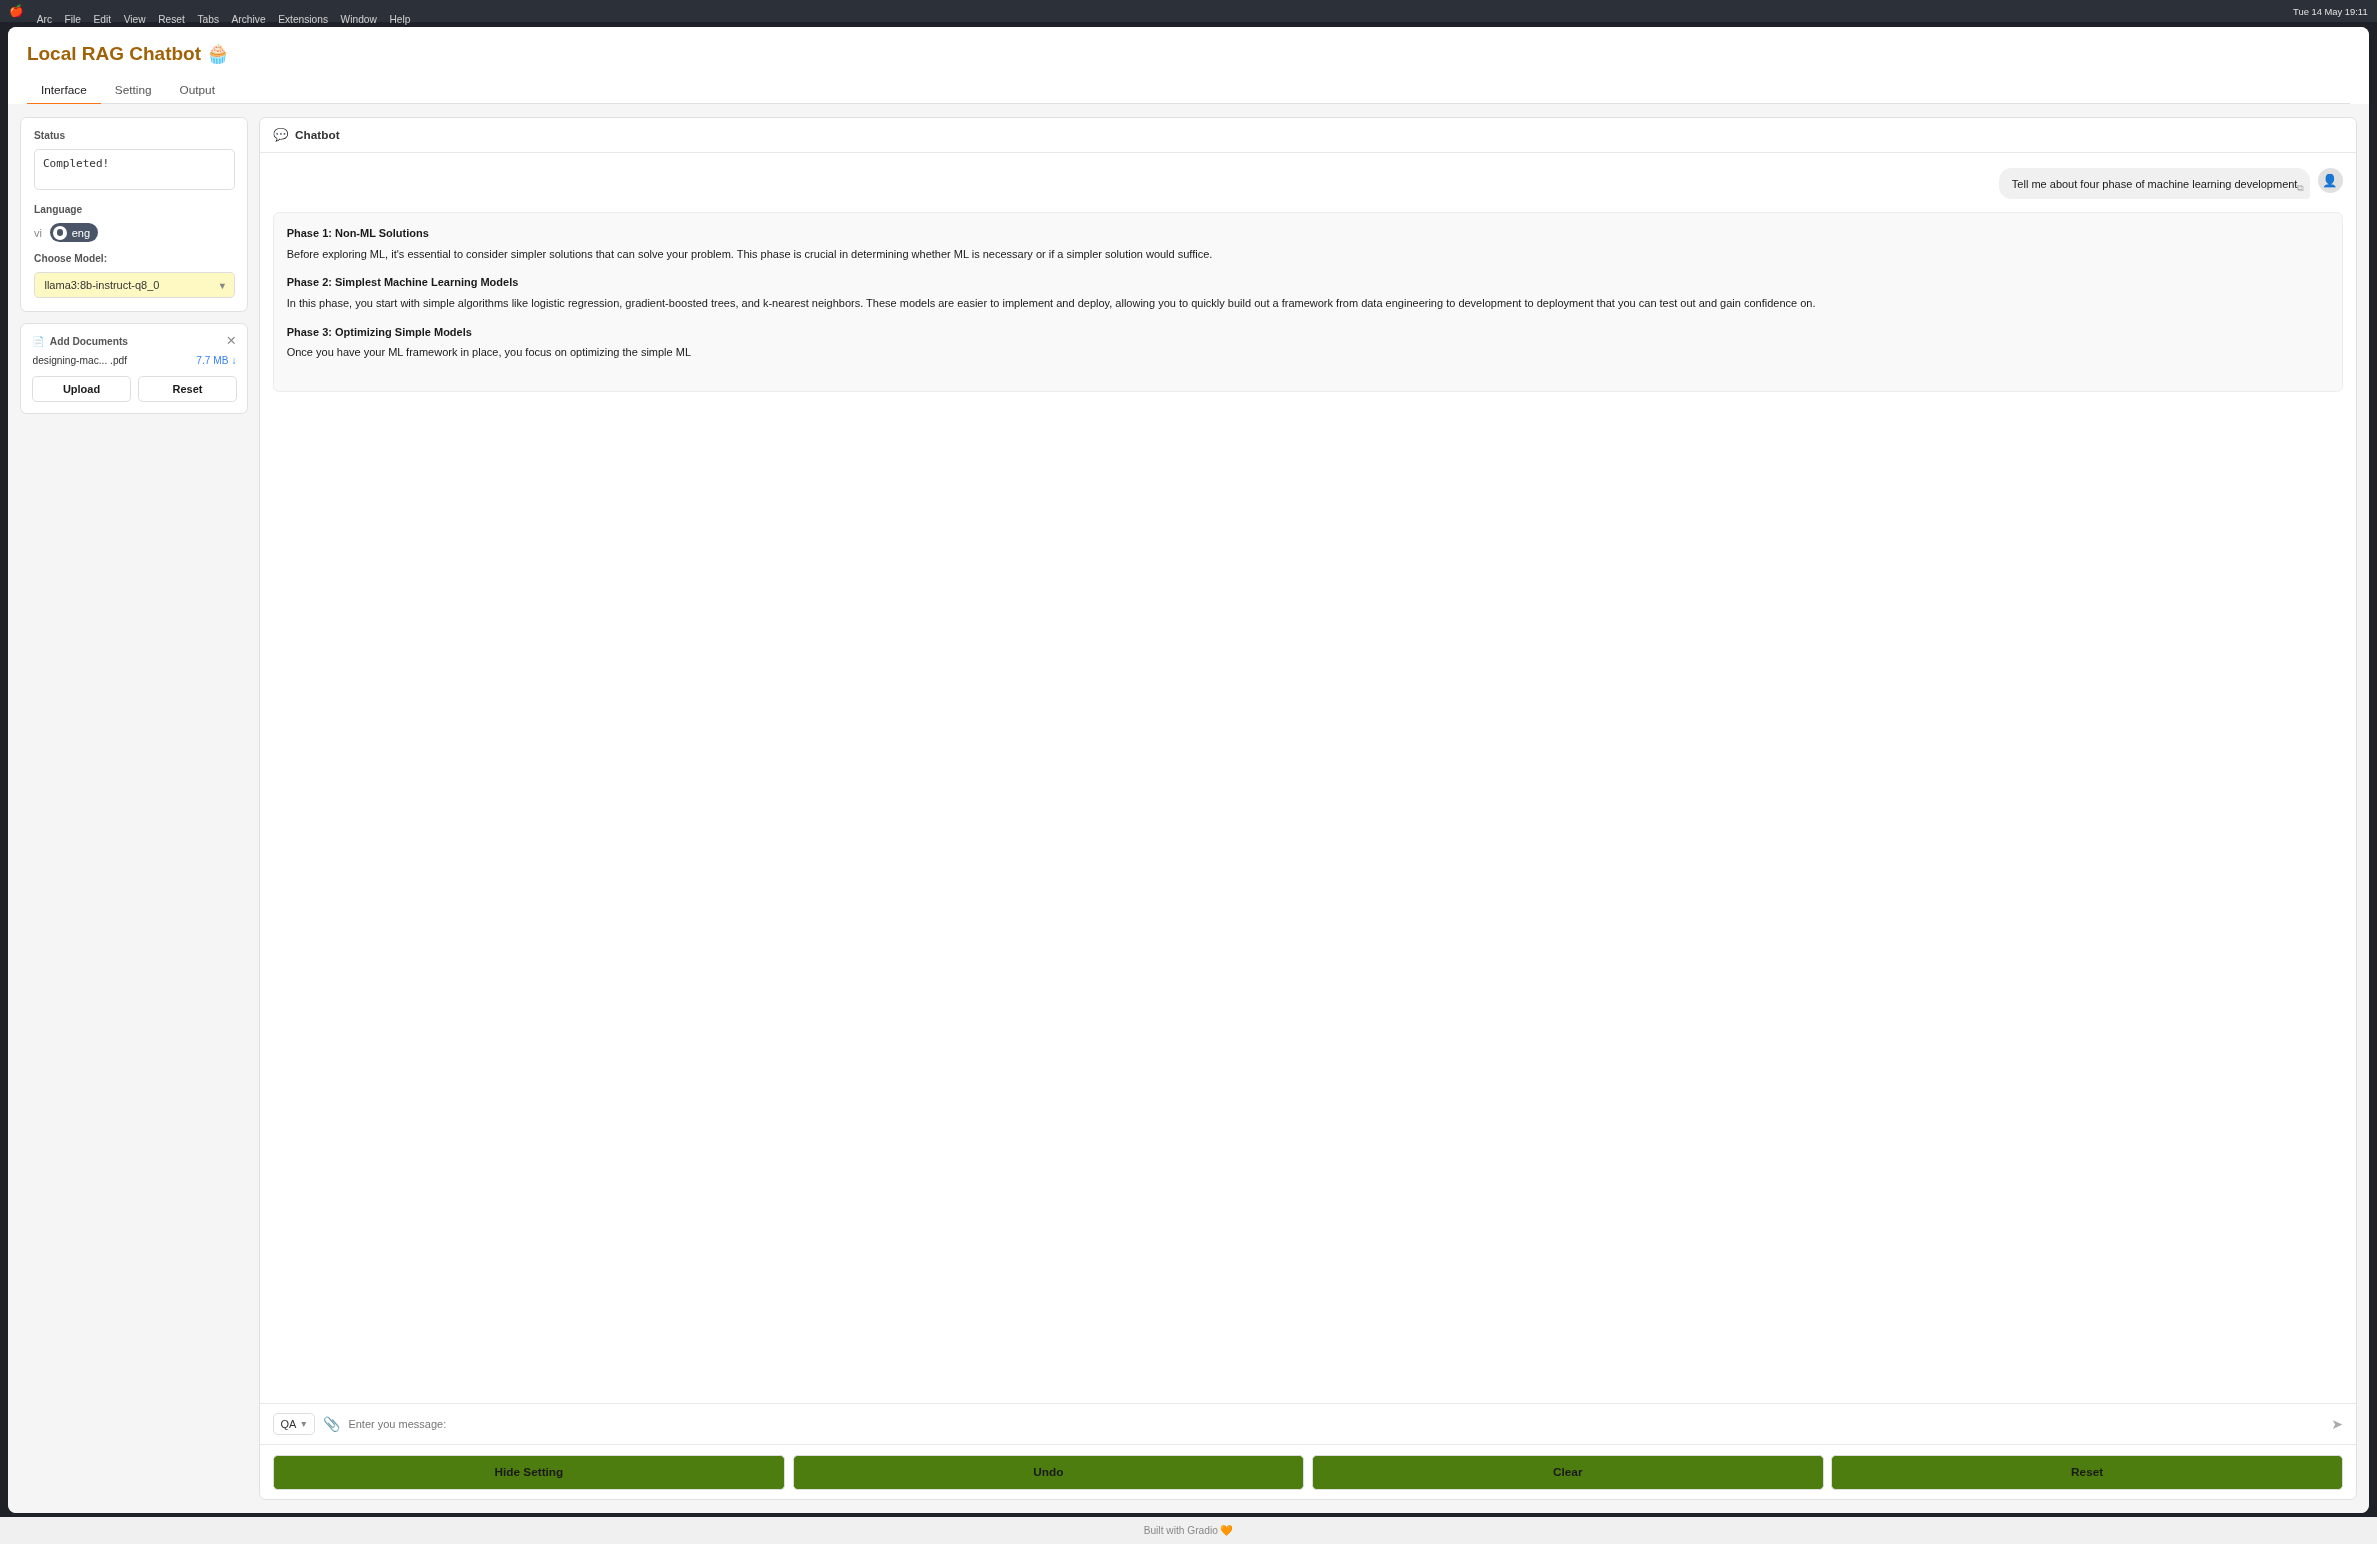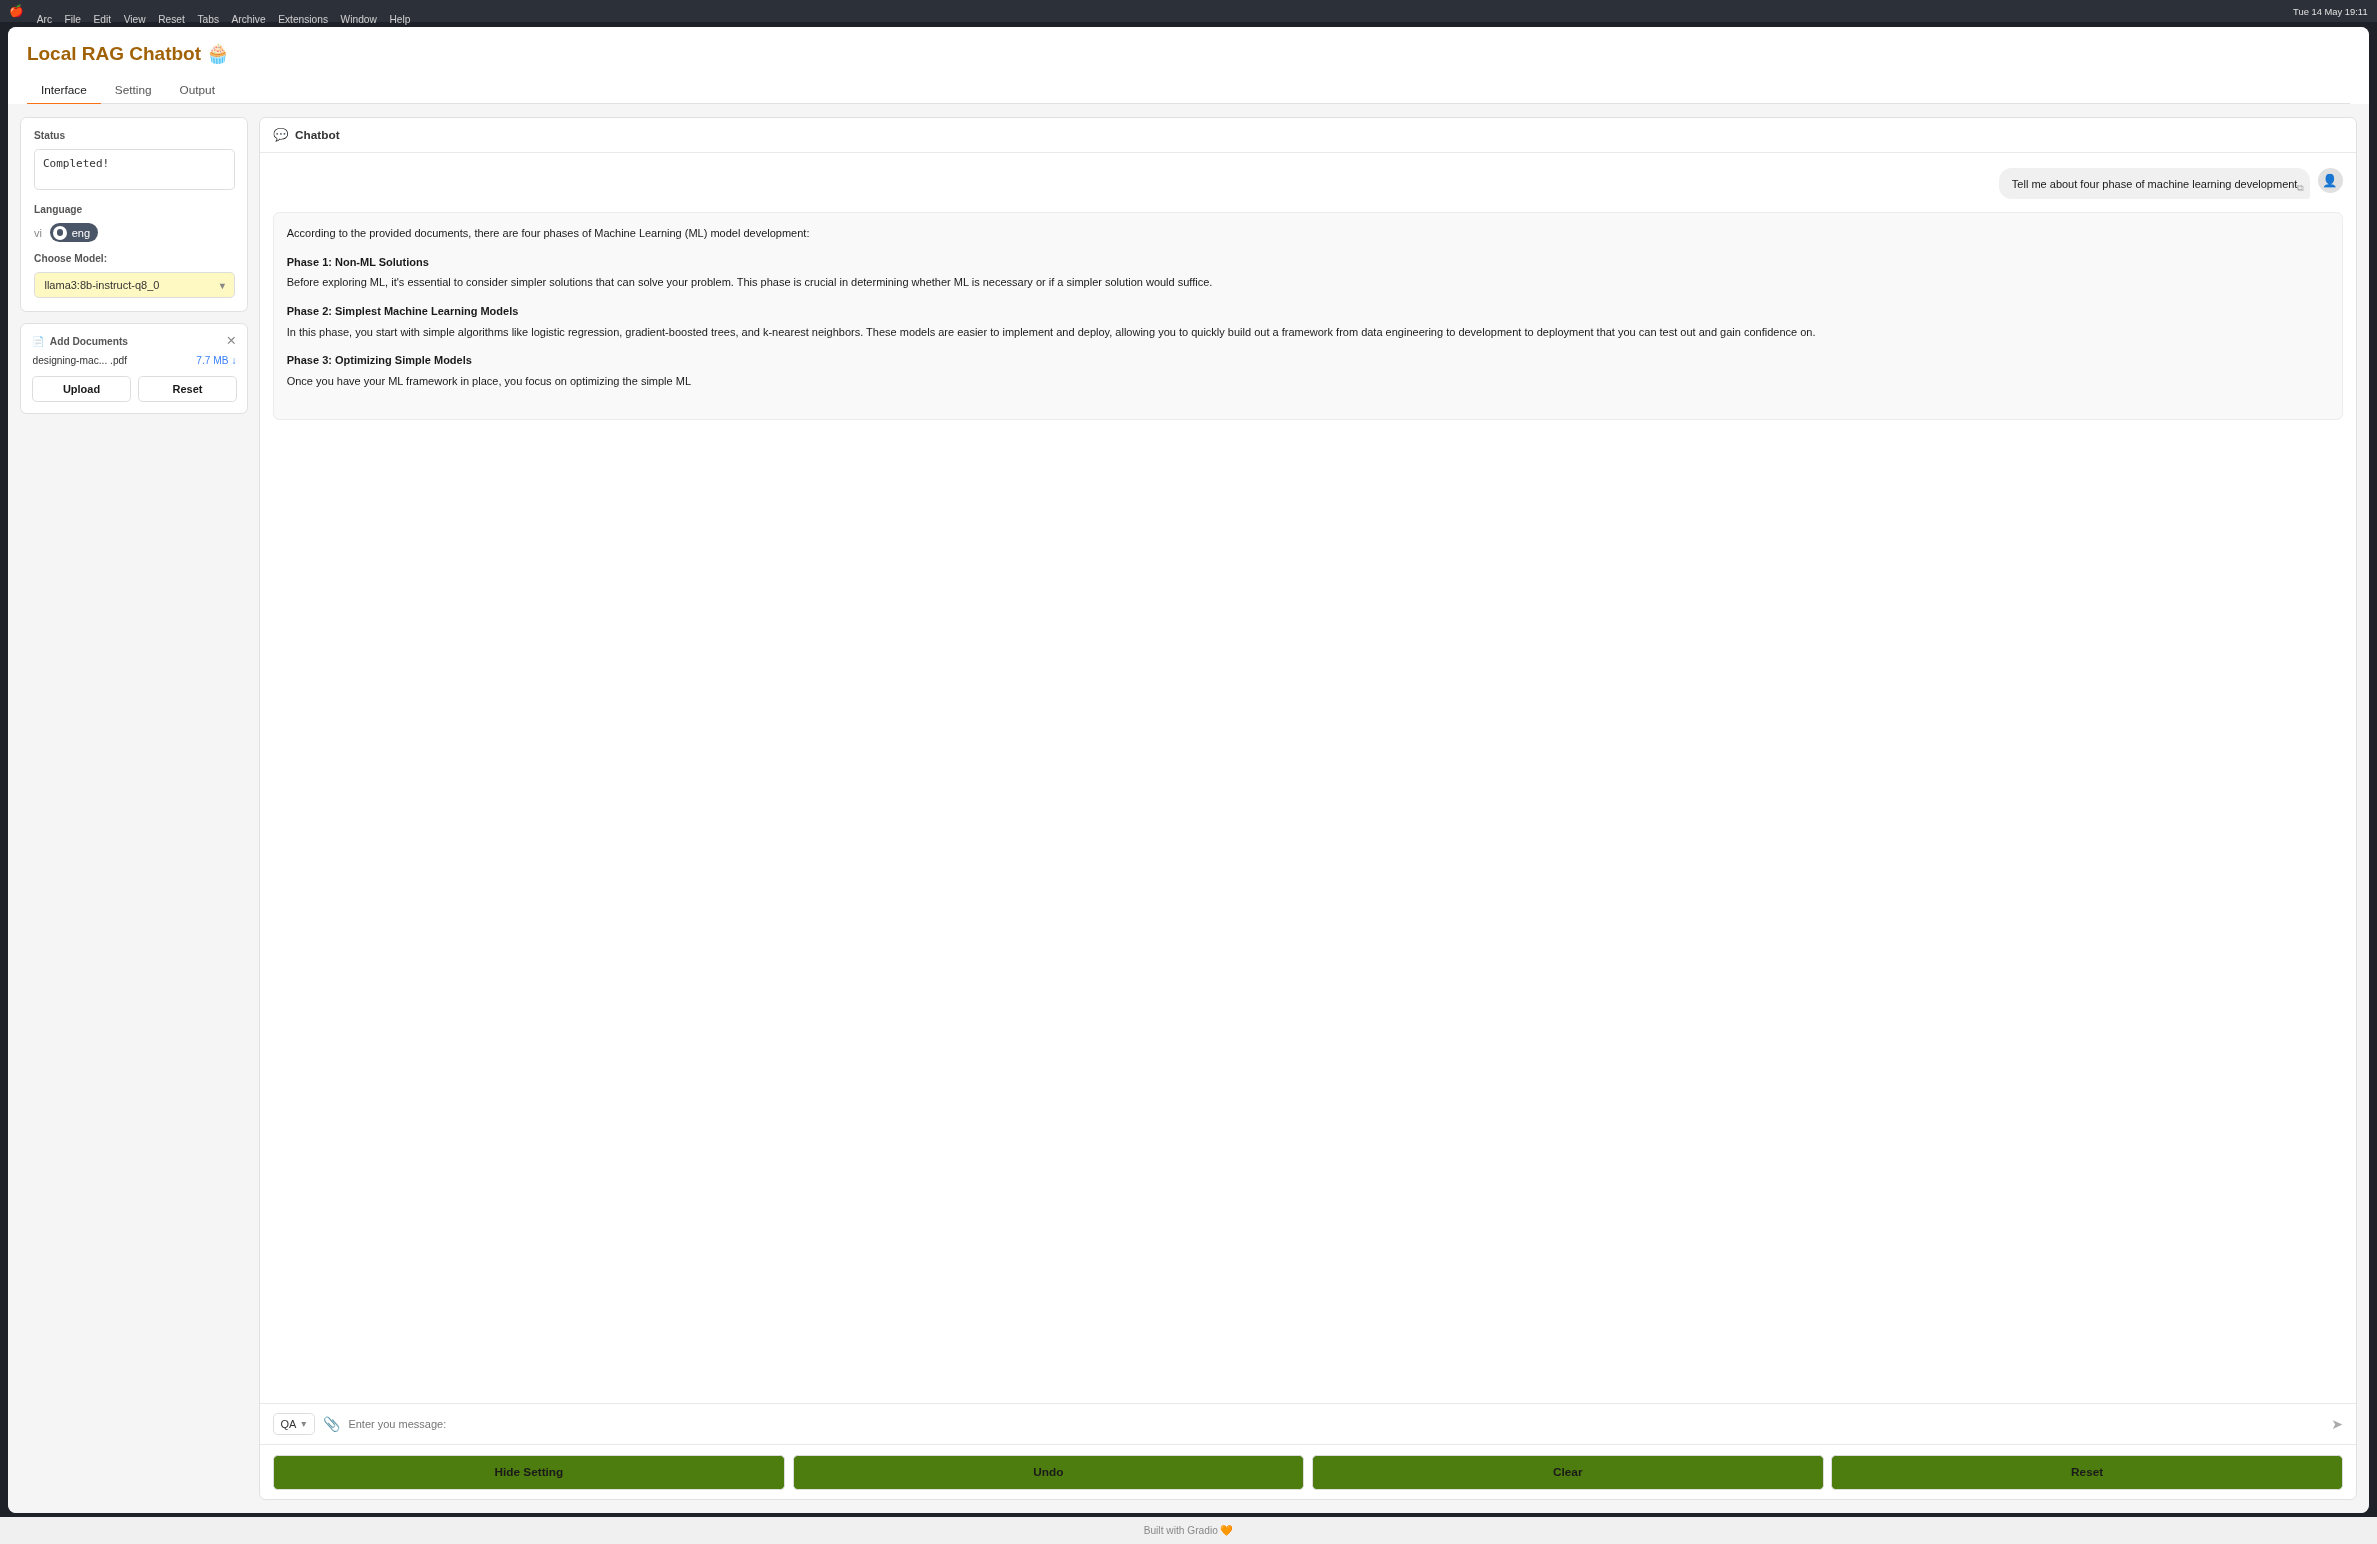--- a/index.html
+++ b/index.html
@@ -510,21 +510,20 @@
           <div class="user-bubble">
             <span>Tell me about four phase of machine learning development</span>
             <span class="copy-icon">⧉</span>
           </div>
           <div class="user-avatar">
             <span>👤</span>
           </div>
         </div>
 
         <div class="assistant-message">
-          <p>According to the provided documents, there are four phases of Machine Learning (ML) model development:</p>
           <p>
             <strong>Phase 1: Non-ML Solutions</strong>
             <span>Before exploring ML, it's essential to consider simpler solutions that can solve your problem. This phase is crucial in determining whether ML is necessary or if a simpler solution would suffice.</span>
           </p>
           <p>
             <strong>Phase 2: Simplest Machine Learning Models</strong>
             <span>In this phase, you start with simple algorithms like logistic regression, gradient-boosted trees, and k-nearest neighbors. These models are easier to implement and deploy, allowing you to quickly build out a framework from data engineering to development to deployment that you can test out and gain confidence on.</span>
           </p>
           <p>
             <strong>Phase 3: Optimizing Simple Models</strong>

